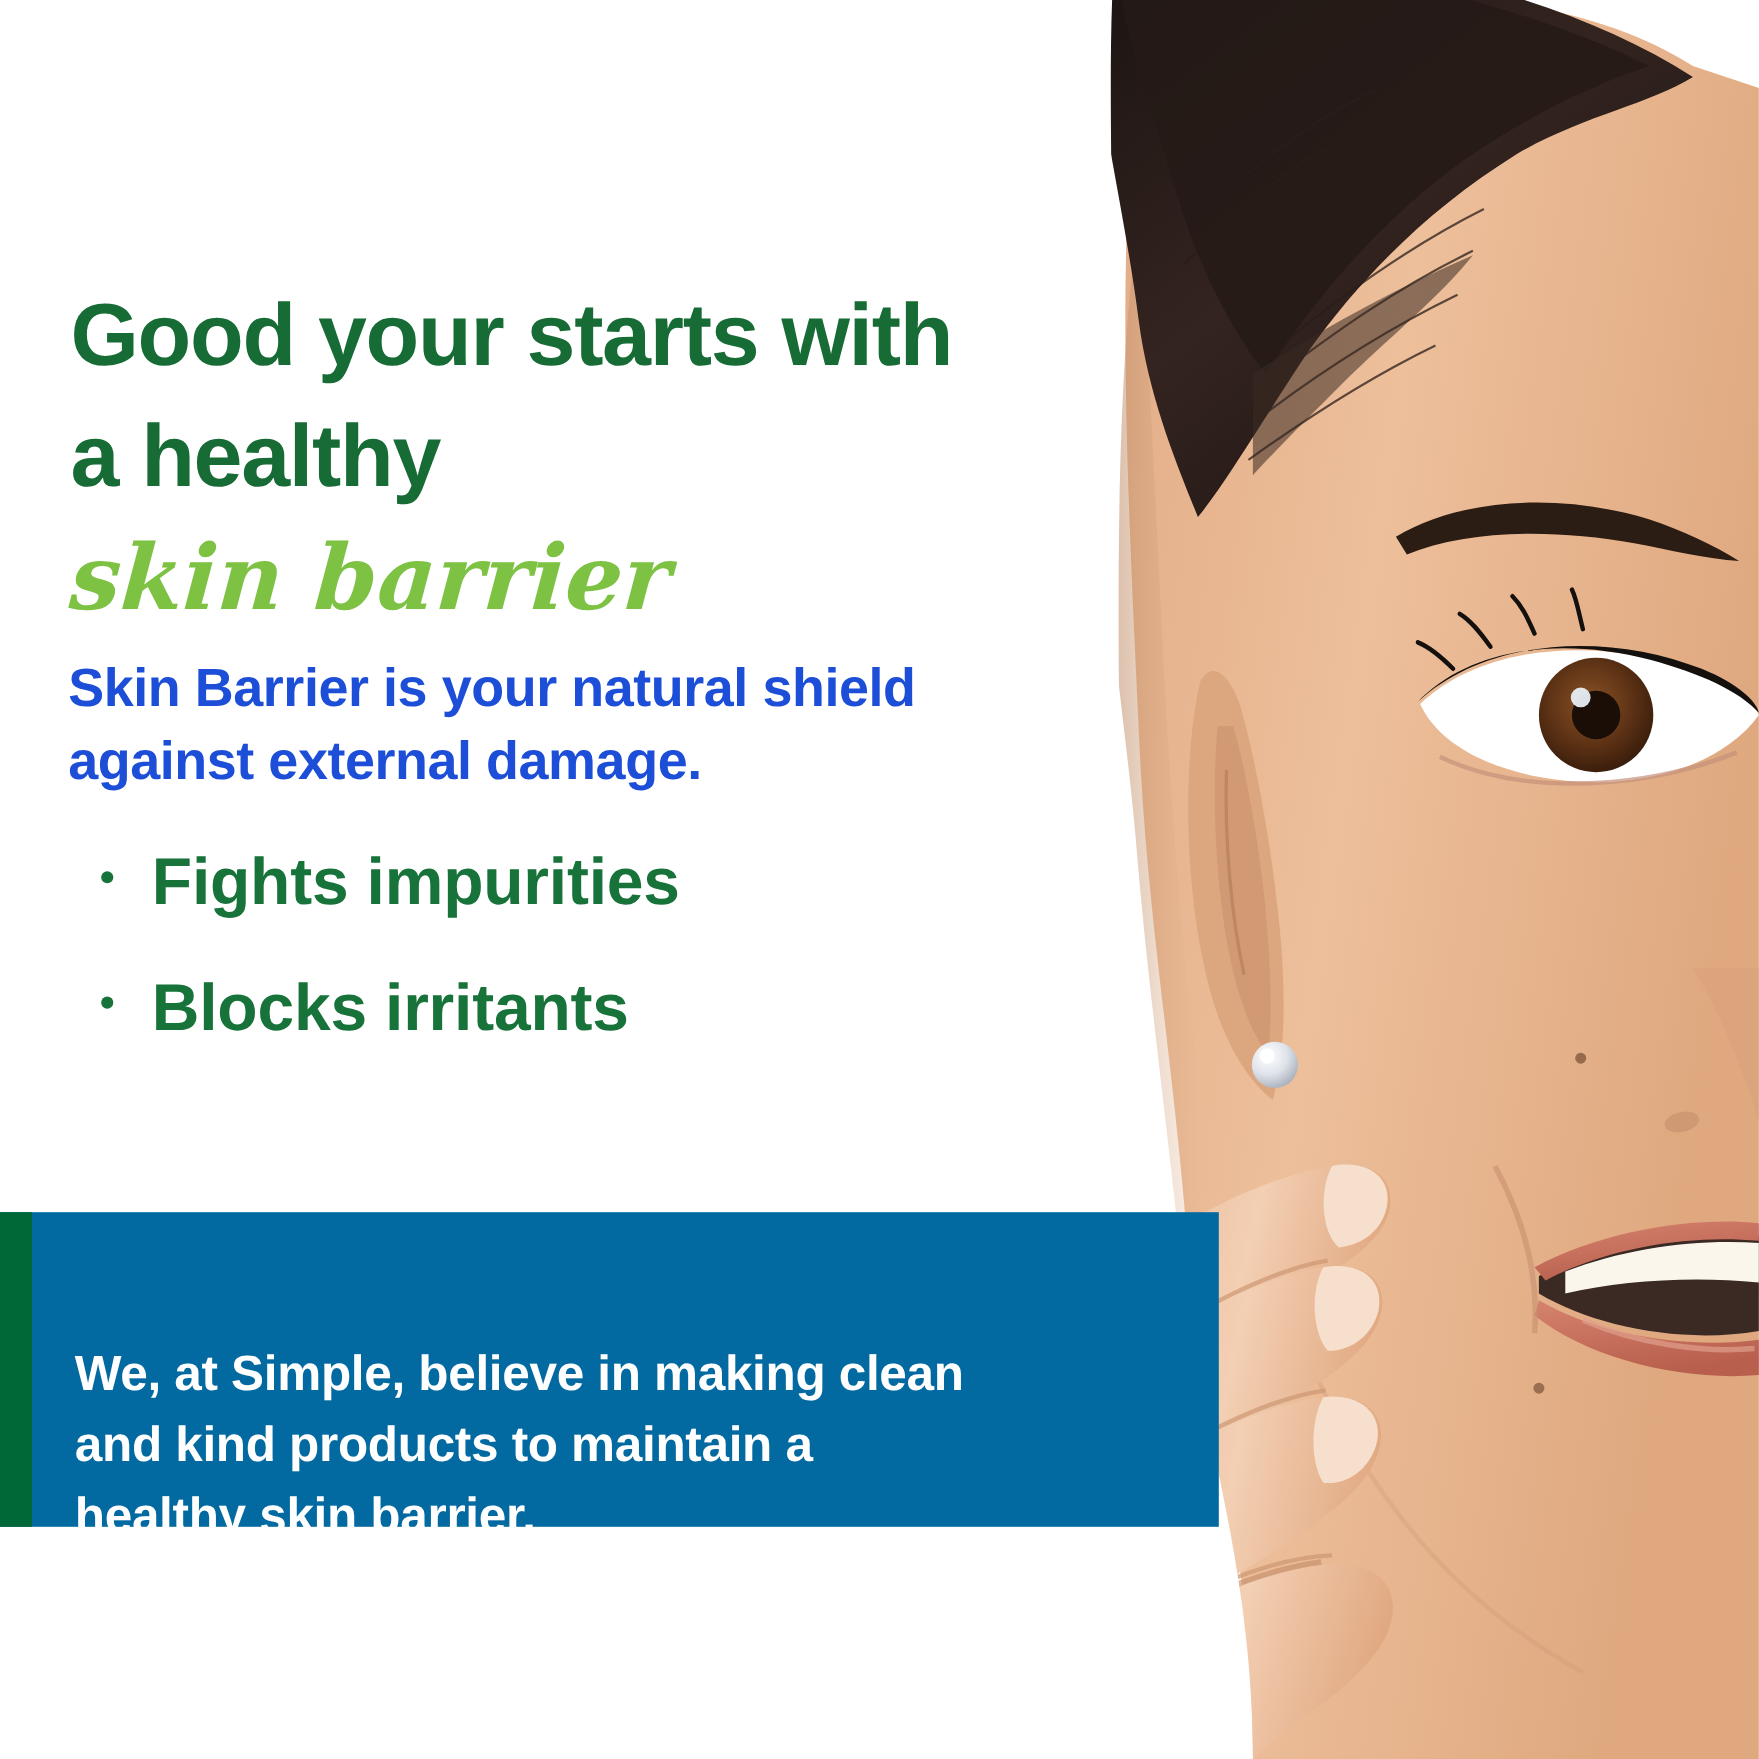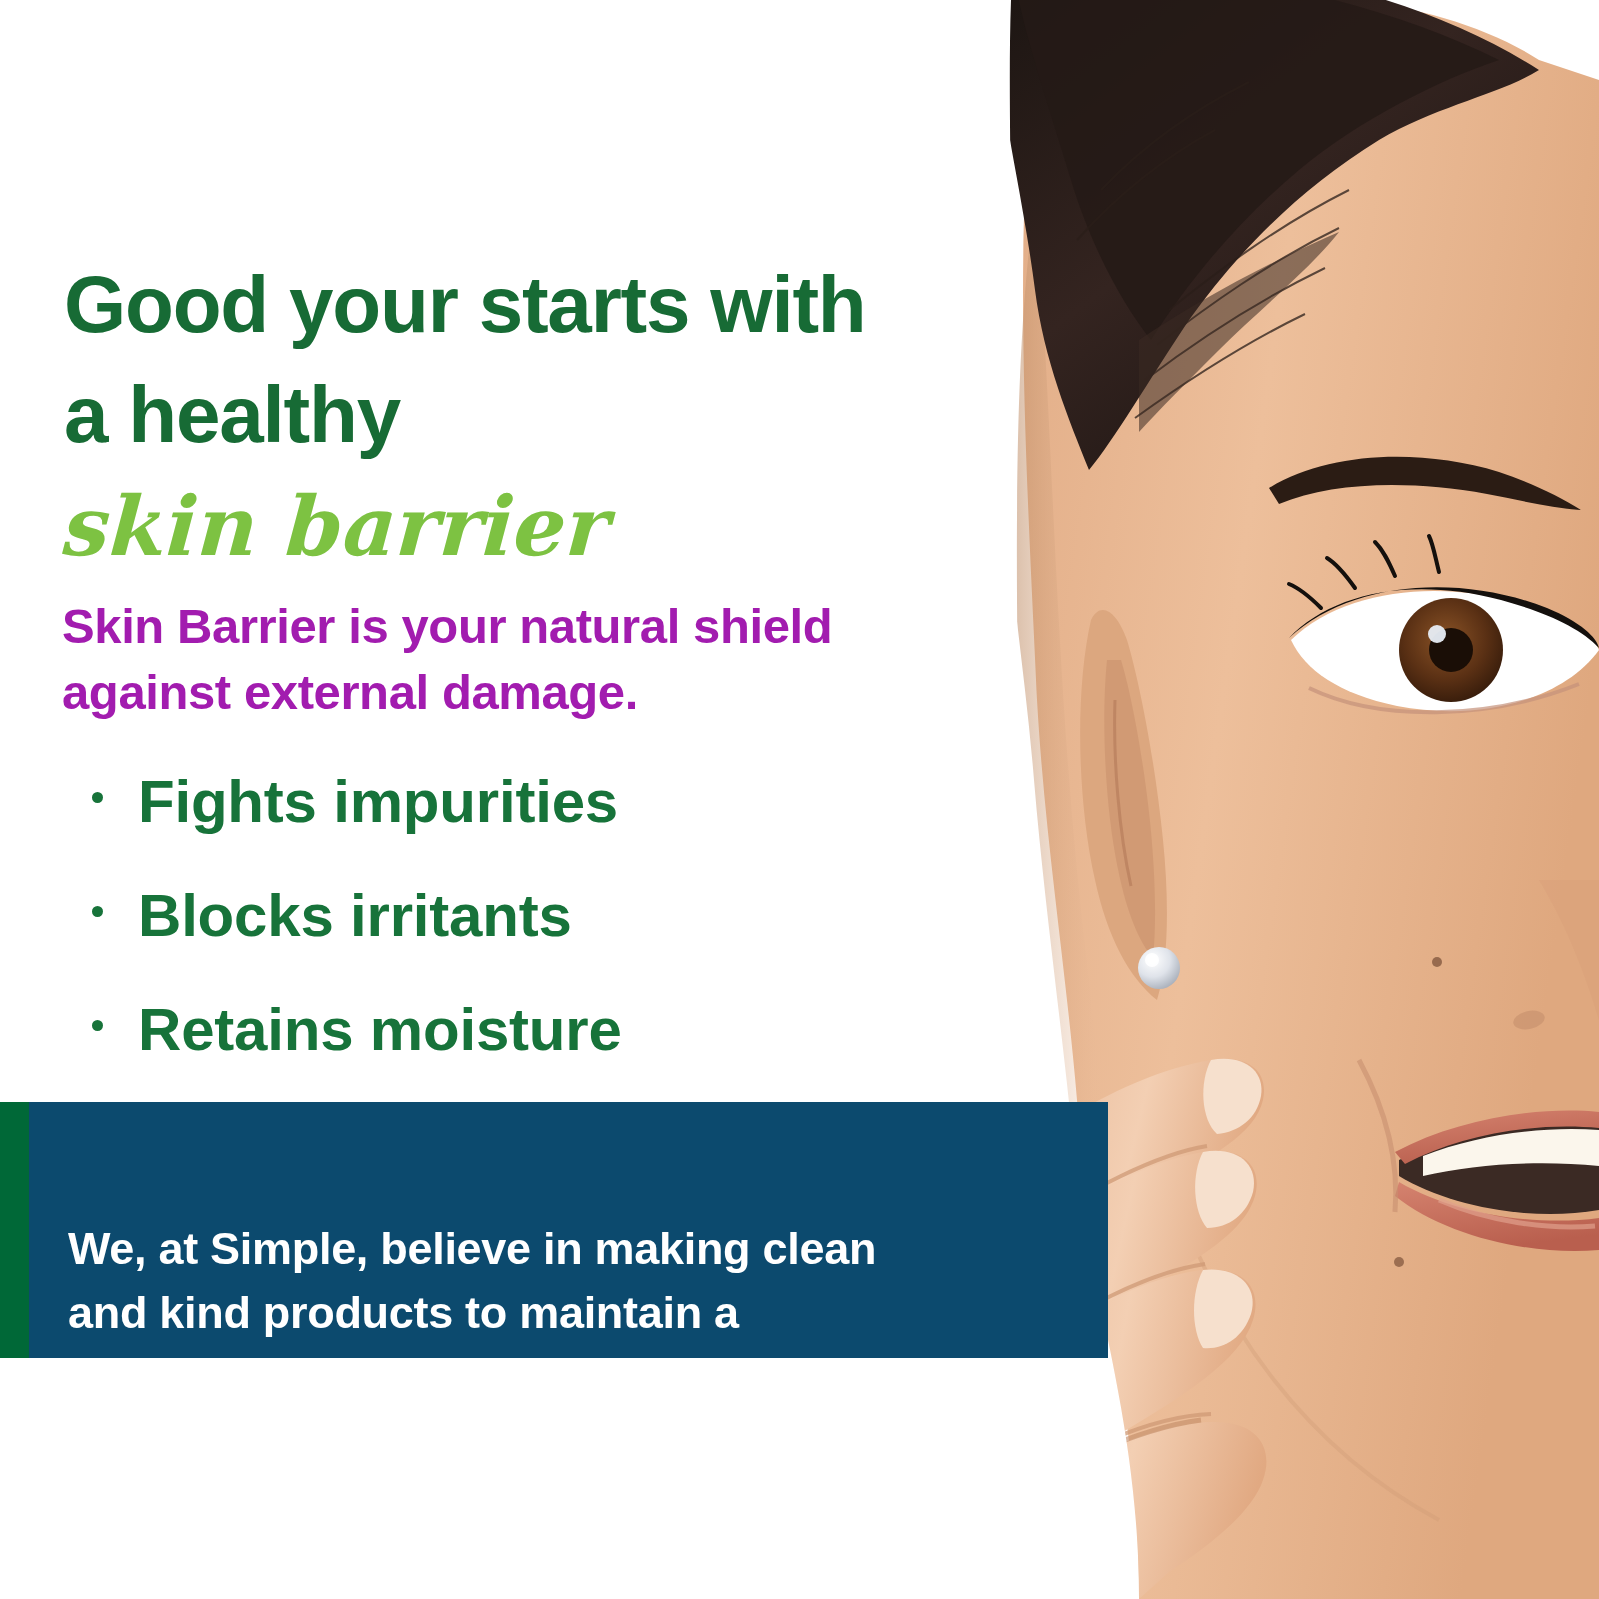--- a/index.html
+++ b/index.html
@@ -55,21 +55,21 @@
 
   .subhead {
     position: absolute;
     left: 62px;
     top: 545px;
     width: 860px;
     font-size: 49px;
     line-height: 1.34;
     font-weight: 700;
     letter-spacing: -0.4px;
-    color: #a21caf;
+    color: #1d4ed8;
   }
 
   .bullets {
     position: absolute;
     left: 86px;
     top: 772px;
     width: 800px;
     list-style: none;
     margin: 0;
     padding: 0;
@@ -94,22 +94,22 @@
     border-radius: 50%;
     background: #17733a;
   }
 
   
   .banner {
     position: absolute;
     left: 0;
     top: 1102px;
     width: 1108px;
-    height: 256px;
-    background: #0c4a6e;
+    height: 286px;
+    background: #0369a1;
   }
   .banner-stripe {
     position: absolute;
     left: 0;
     top: 0;
     width: 29px;
     height: 100%;
     background: #006837;
   }
   .banner-text {
@@ -301,24 +301,20 @@
 
   <ul class="bullets">
     <li>
       <span class="dot"></span>
       <span>Fights impurities</span>
     </li>
     <li>
       <span class="dot"></span>
       <span>Blocks irritants</span>
     </li>
-    <li>
-      <span class="dot"></span>
-      <span>Retains moisture</span>
-    </li>
   </ul>
 
   <div class="banner">
     <div class="banner-stripe"></div>
     <p class="banner-text">We, at Simple, believe in making clean and kind products to maintain a healthy skin barrier.</p>
   </div>
 
 </div>
 
 </body></html>

